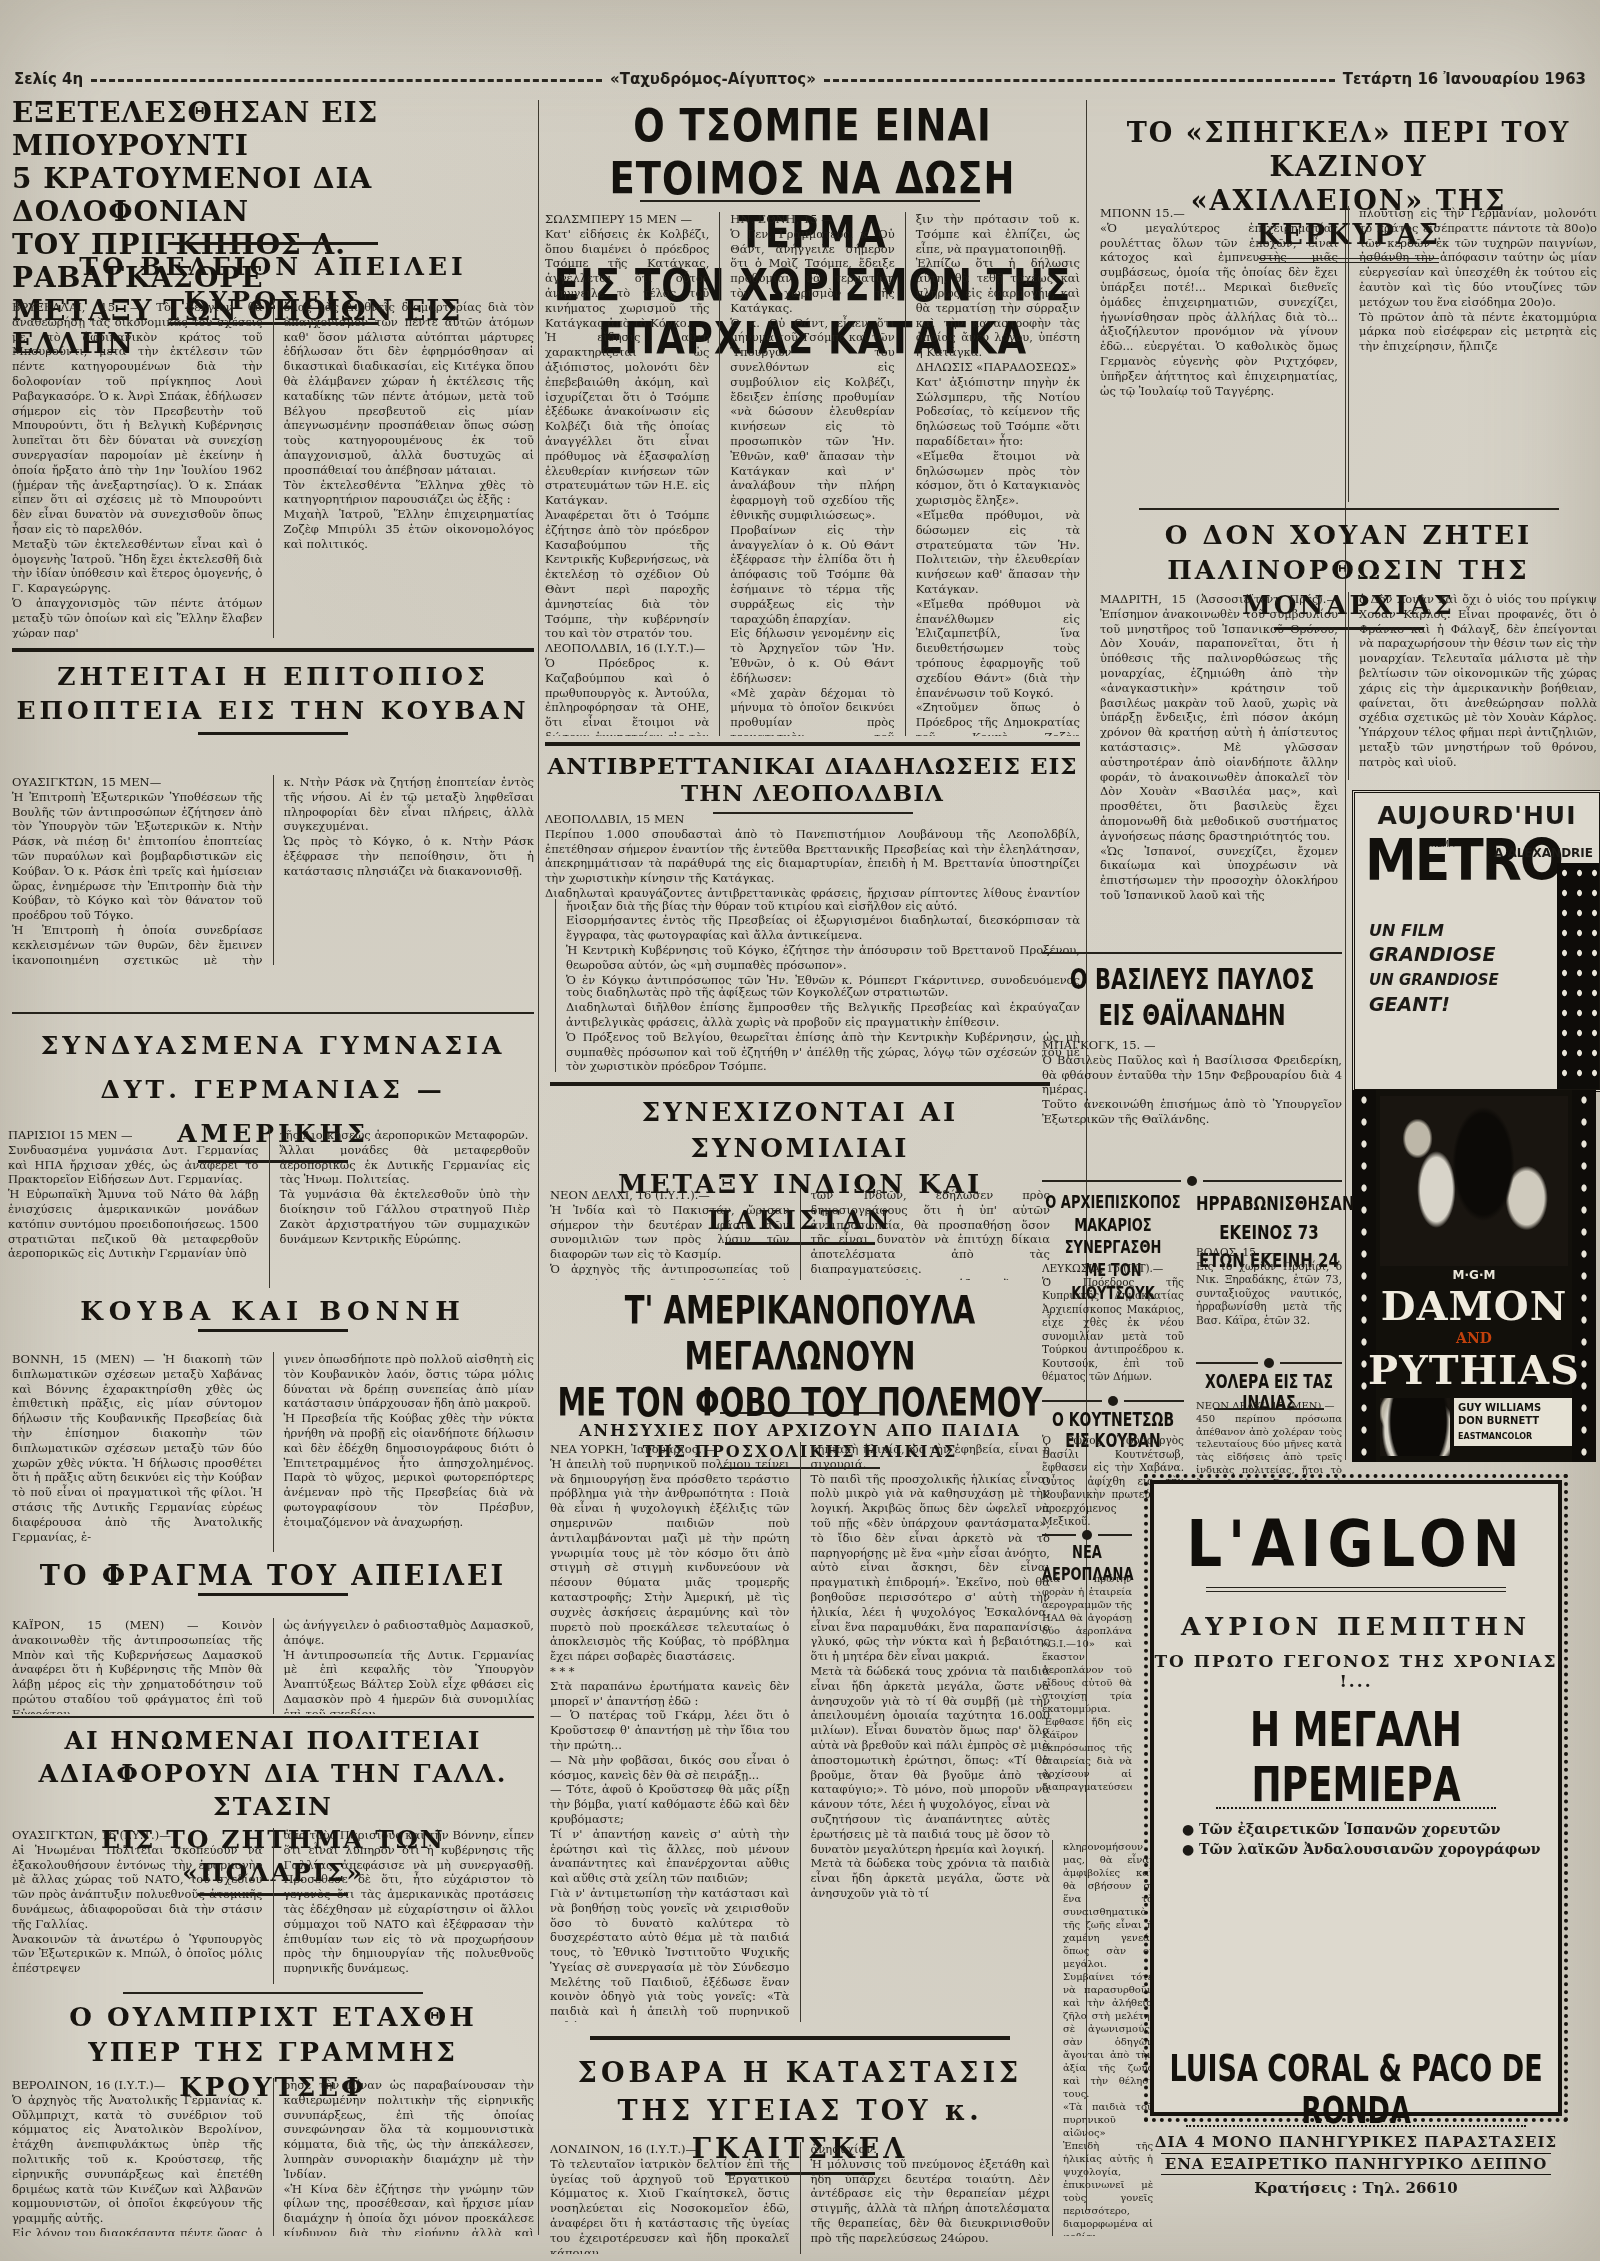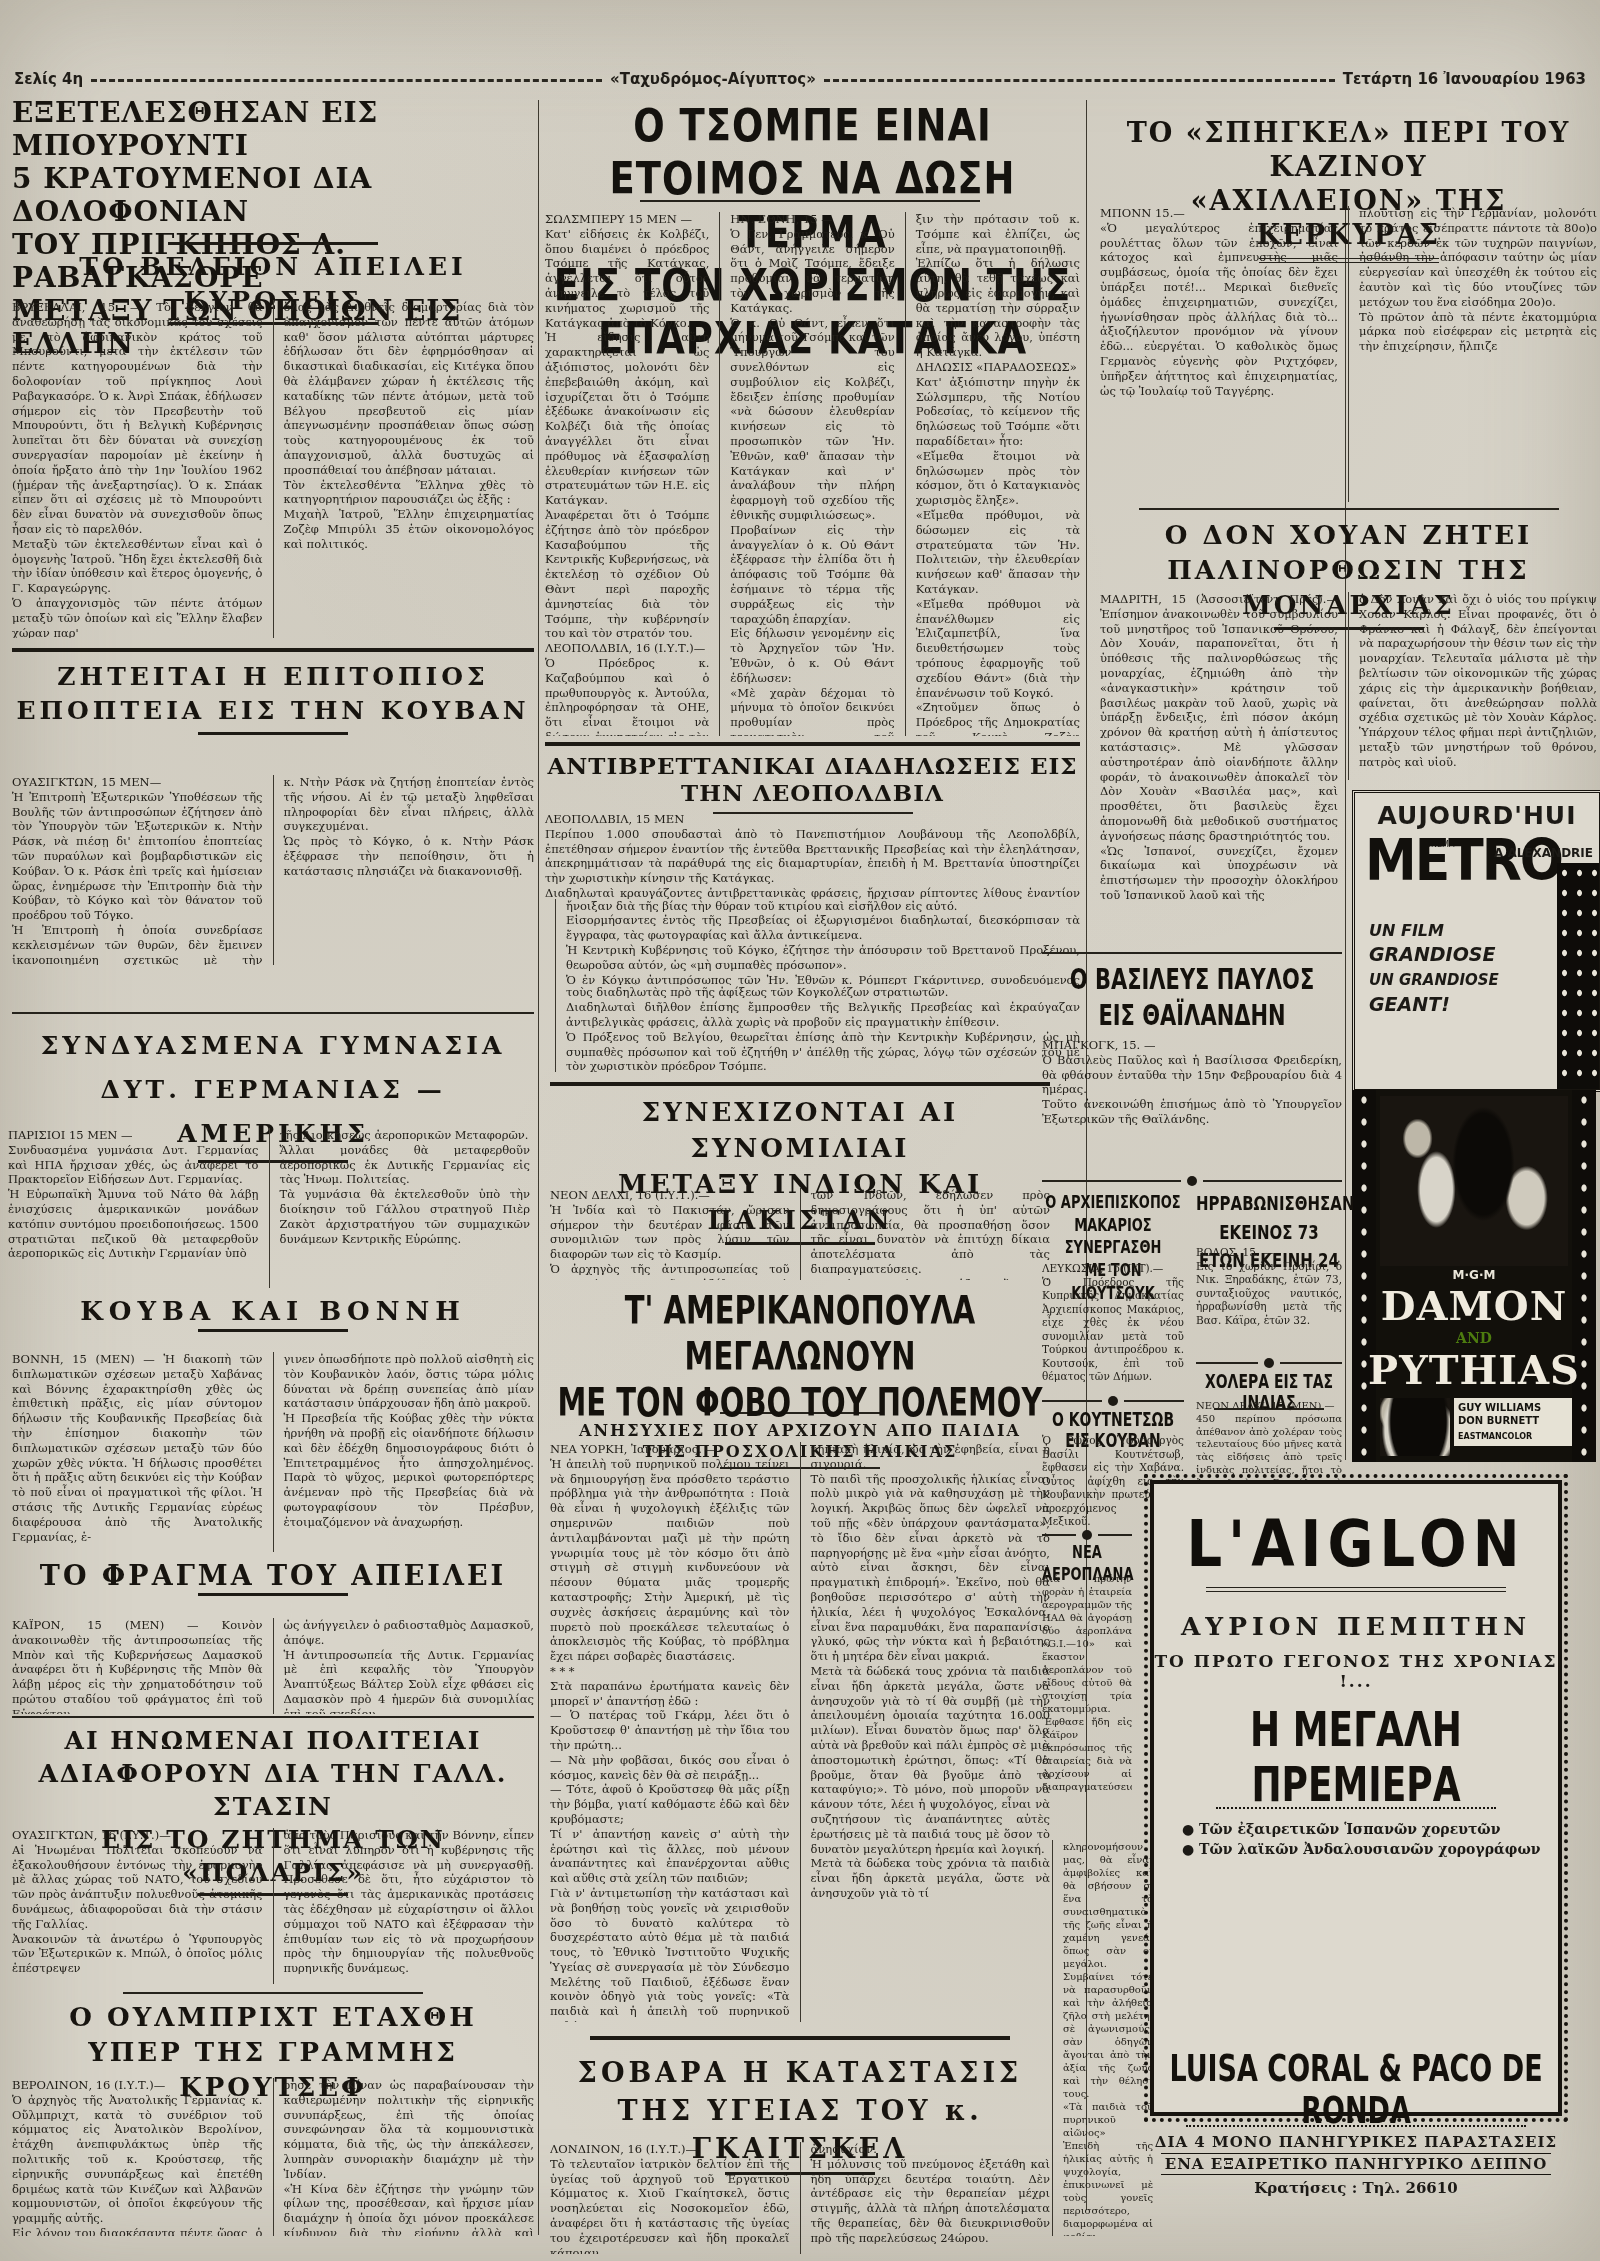--- a/index.html
+++ b/index.html
@@ -311,21 +311,21 @@
     <div style="position:absolute;left:14px;top:200px;font-family:'DejaVu Sans',sans-serif;font-weight:bold;font-size:19px;font-style:italic;">GEANT!</div>
     <div class="photo-noise" style="position:absolute;left:10px;top:232px;width:180px;height:56px;"></div>
   </div>
 
   <div class="abs" style="left:1352px;top:1090px;width:244px;height:372px;background:#12100b;overflow:hidden;">
     <div class="starstrip" style="position:absolute;left:0;top:0;width:24px;height:372px;"></div>
     <div class="starstrip" style="position:absolute;right:0;top:0;width:24px;height:372px;"></div>
     <div class="mgm-ill" style="position:absolute;left:28px;top:6px;width:188px;height:170px;"></div>
     <div style="position:absolute;left:0;width:244px;top:178px;text-align:center;color:#e9e5d9;font-family:'DejaVu Sans',sans-serif;font-weight:bold;font-size:12px;">M·G·M</div>
     <div style="position:absolute;left:0;width:244px;top:192px;text-align:center;color:#efeadd;font-family:'DejaVu Serif',serif;font-weight:bold;font-size:40px;letter-spacing:1px;">DAMON</div>
-    <div style="position:absolute;left:0;width:244px;top:240px;text-align:center;color:#4d7c0f;font-family:'DejaVu Serif',serif;font-weight:bold;font-size:14px;">AND</div>
+    <div style="position:absolute;left:0;width:244px;top:240px;text-align:center;color:#c2410c;font-family:'DejaVu Serif',serif;font-weight:bold;font-size:14px;">AND</div>
     <div style="position:absolute;left:0;width:244px;top:256px;text-align:center;color:#efeadd;font-family:'DejaVu Serif',serif;font-weight:bold;font-size:40px;letter-spacing:1px;">PYTHIAS</div>
     <div class="mgm-ill" style="position:absolute;left:28px;top:308px;width:70px;height:58px;"></div>
     <div style="position:absolute;left:102px;top:308px;width:110px;background:#e6e2d5;color:#15130e;font-family:'DejaVu Sans',sans-serif;font-weight:bold;font-size:10px;padding:3px 4px;line-height:13px;">
       <div>GUY WILLIAMS</div>
       <div>DON BURNETT</div>
       <div style="font-size:8px;margin-top:3px;">EASTMANCOLOR</div>
     </div>
   </div>
 
   <div class="abs" style="left:1042px;top:952px;width:300px;">

